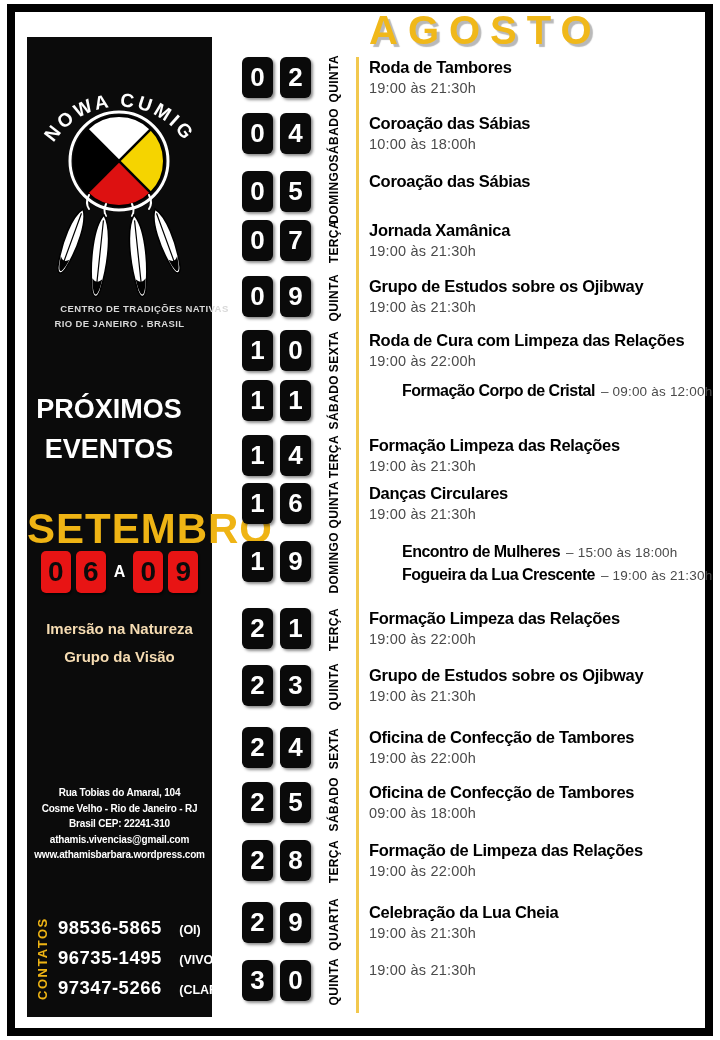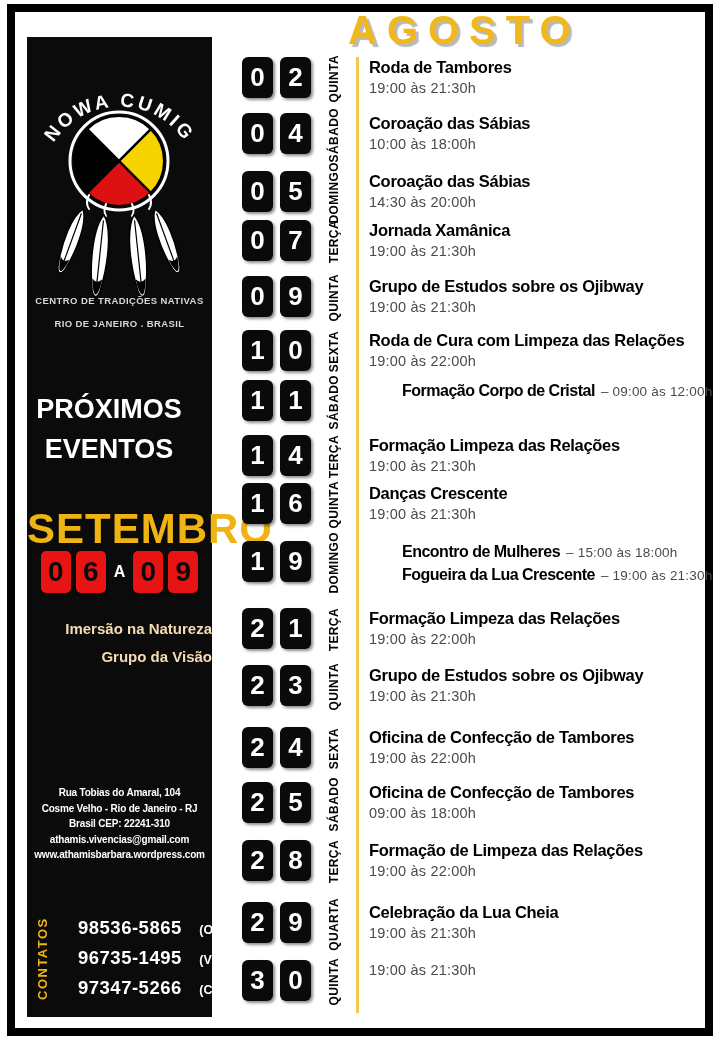--- a/index.html
+++ b/index.html
@@ -14,44 +14,44 @@
     border:8px solid #000;pointer-events:none;
   }
   
   .sidebar{
     position:absolute;left:27px;top:37px;width:185px;height:980px;
     background:#0b0b0b;color:#fff;
   }
   .logo-svg{position:absolute;left:5px;top:6px;}
   .logo-sub{position:absolute;left:0;width:185px;text-align:center;
     color:#d8d8d8;font-weight:bold;font-size:9.5px;letter-spacing:.4px;}
-  .logo-sub1{top:258px;} .logo-sub2{top:281px;}
+  .logo-sub1{top:266px;margin-left:25px;} .logo-sub2{top:281px;}
   .next-events{position:absolute;left:0;top:352px;width:164px;text-align:center;
     color:#fff;font-weight:bold;font-size:27px;line-height:40px;letter-spacing:0;}
   .setembro{position:absolute;left:0;top:468px;width:185px;text-align:center;
     color:#efb414;font-weight:bold;font-size:42px;letter-spacing:1px;}
   .sept-range{position:absolute;left:0;top:513px;width:185px;height:44px;
     display:flex;align-items:center;justify-content:center;gap:5px;}
   .red-tile{width:30px;height:42px;background:#e81414;border-radius:5px;
     color:#0b0b0b;font-weight:bold;font-size:28px;display:flex;align-items:center;justify-content:center;
     box-shadow:1px 2px 2px rgba(0,0,0,.6);}
   .range-connector{color:#fff;font-weight:bold;font-size:16px;margin:0 3px;}
-  .sept-desc{position:absolute;left:0;top:578px;width:185px;text-align:right;
+  .sept-desc{position:absolute;left:0;top:578px;width:185px;text-align:center;
     color:#f6dcb2;font-weight:bold;font-size:15px;line-height:28px;}
   .address{position:absolute;left:0;top:748px;width:185px;text-align:center;
     color:#fff;font-weight:bold;font-size:10px;line-height:15.5px;letter-spacing:-.2px;}
   .contacts{position:absolute;left:8px;top:868px;width:177px;height:108px;display:flex;align-items:center;}
   .contacts-label{writing-mode:vertical-rl;transform:rotate(180deg);
     color:#efb414;font-weight:bold;font-size:13px;letter-spacing:1.5px;height:100px;text-align:center;}
   .phones{margin-left:8px;}
   .phone-row{white-space:nowrap;line-height:28px;}
-  .phone-number{color:#fff;font-weight:bold;font-size:18.5px;letter-spacing:.5px;margin-left:20px;}
+  .phone-number{color:#fff;font-weight:bold;font-size:18.5px;letter-spacing:.5px;}
   .phone-carrier{color:#fff;font-weight:bold;font-size:12.5px;margin-left:13px;}
   
-  .month-title{position:absolute;left:348px;top:8px;
+  .month-title{position:absolute;left:369px;top:8px;
     color:#f0b81a;font-weight:bold;font-size:40px;letter-spacing:10px;
     text-shadow:3px 3px 1px #b9b9b9;white-space:nowrap;}
   .divider-line{position:absolute;left:356px;top:57px;width:3px;height:956px;background:#f2c84e;}
   .events-list{position:absolute;left:242px;top:0;width:470px;height:1040px;}
   .event-row{position:absolute;left:0;display:flex;align-items:flex-start;}
   .tiles{display:flex;gap:7px;width:69px;flex:none;}
   .tile{width:31px;height:41px;background:#0a0a0a;border-radius:6px;
     color:#fff;font-weight:bold;font-size:26px;display:flex;align-items:center;justify-content:center;
     box-shadow:2px 2px 3px rgba(0,0,0,.45);}
   .weekday-box{width:46px;height:44px;flex:none;display:flex;align-items:center;justify-content:center;overflow:visible;}
@@ -199,21 +199,20 @@
       <div class="event-row" style="top: 171px;">
         <div class="tiles">
           <span class="tile">0</span>
           <span class="tile">5</span>
         </div>
         <div class="weekday-box">
           <span class="weekday-text">DOMINGO</span>
         </div>
         <div class="event-text">
           <div class="ev-title">Coroação das Sábias</div>
-          <div class="ev-time">14:30 às 20:00h</div>
         </div>
       </div>
       <div class="event-row" style="top: 220px;">
         <div class="tiles">
           <span class="tile">0</span>
           <span class="tile">7</span>
         </div>
         <div class="weekday-box">
           <span class="weekday-text">TERÇA</span>
         </div>
@@ -275,21 +274,21 @@
       </div>
       <div class="event-row" style="top: 483px;">
         <div class="tiles">
           <span class="tile">1</span>
           <span class="tile">6</span>
         </div>
         <div class="weekday-box">
           <span class="weekday-text">QUINTA</span>
         </div>
         <div class="event-text">
-          <div class="ev-title">Danças Crescente</div>
+          <div class="ev-title">Danças Circulares</div>
           <div class="ev-time">19:00 às 21:30h</div>
         </div>
       </div>
       <div class="event-row" style="top: 541px;">
         <div class="tiles">
           <span class="tile">1</span>
           <span class="tile">9</span>
         </div>
         <div class="weekday-box">
           <span class="weekday-text">DOMINGO</span>

